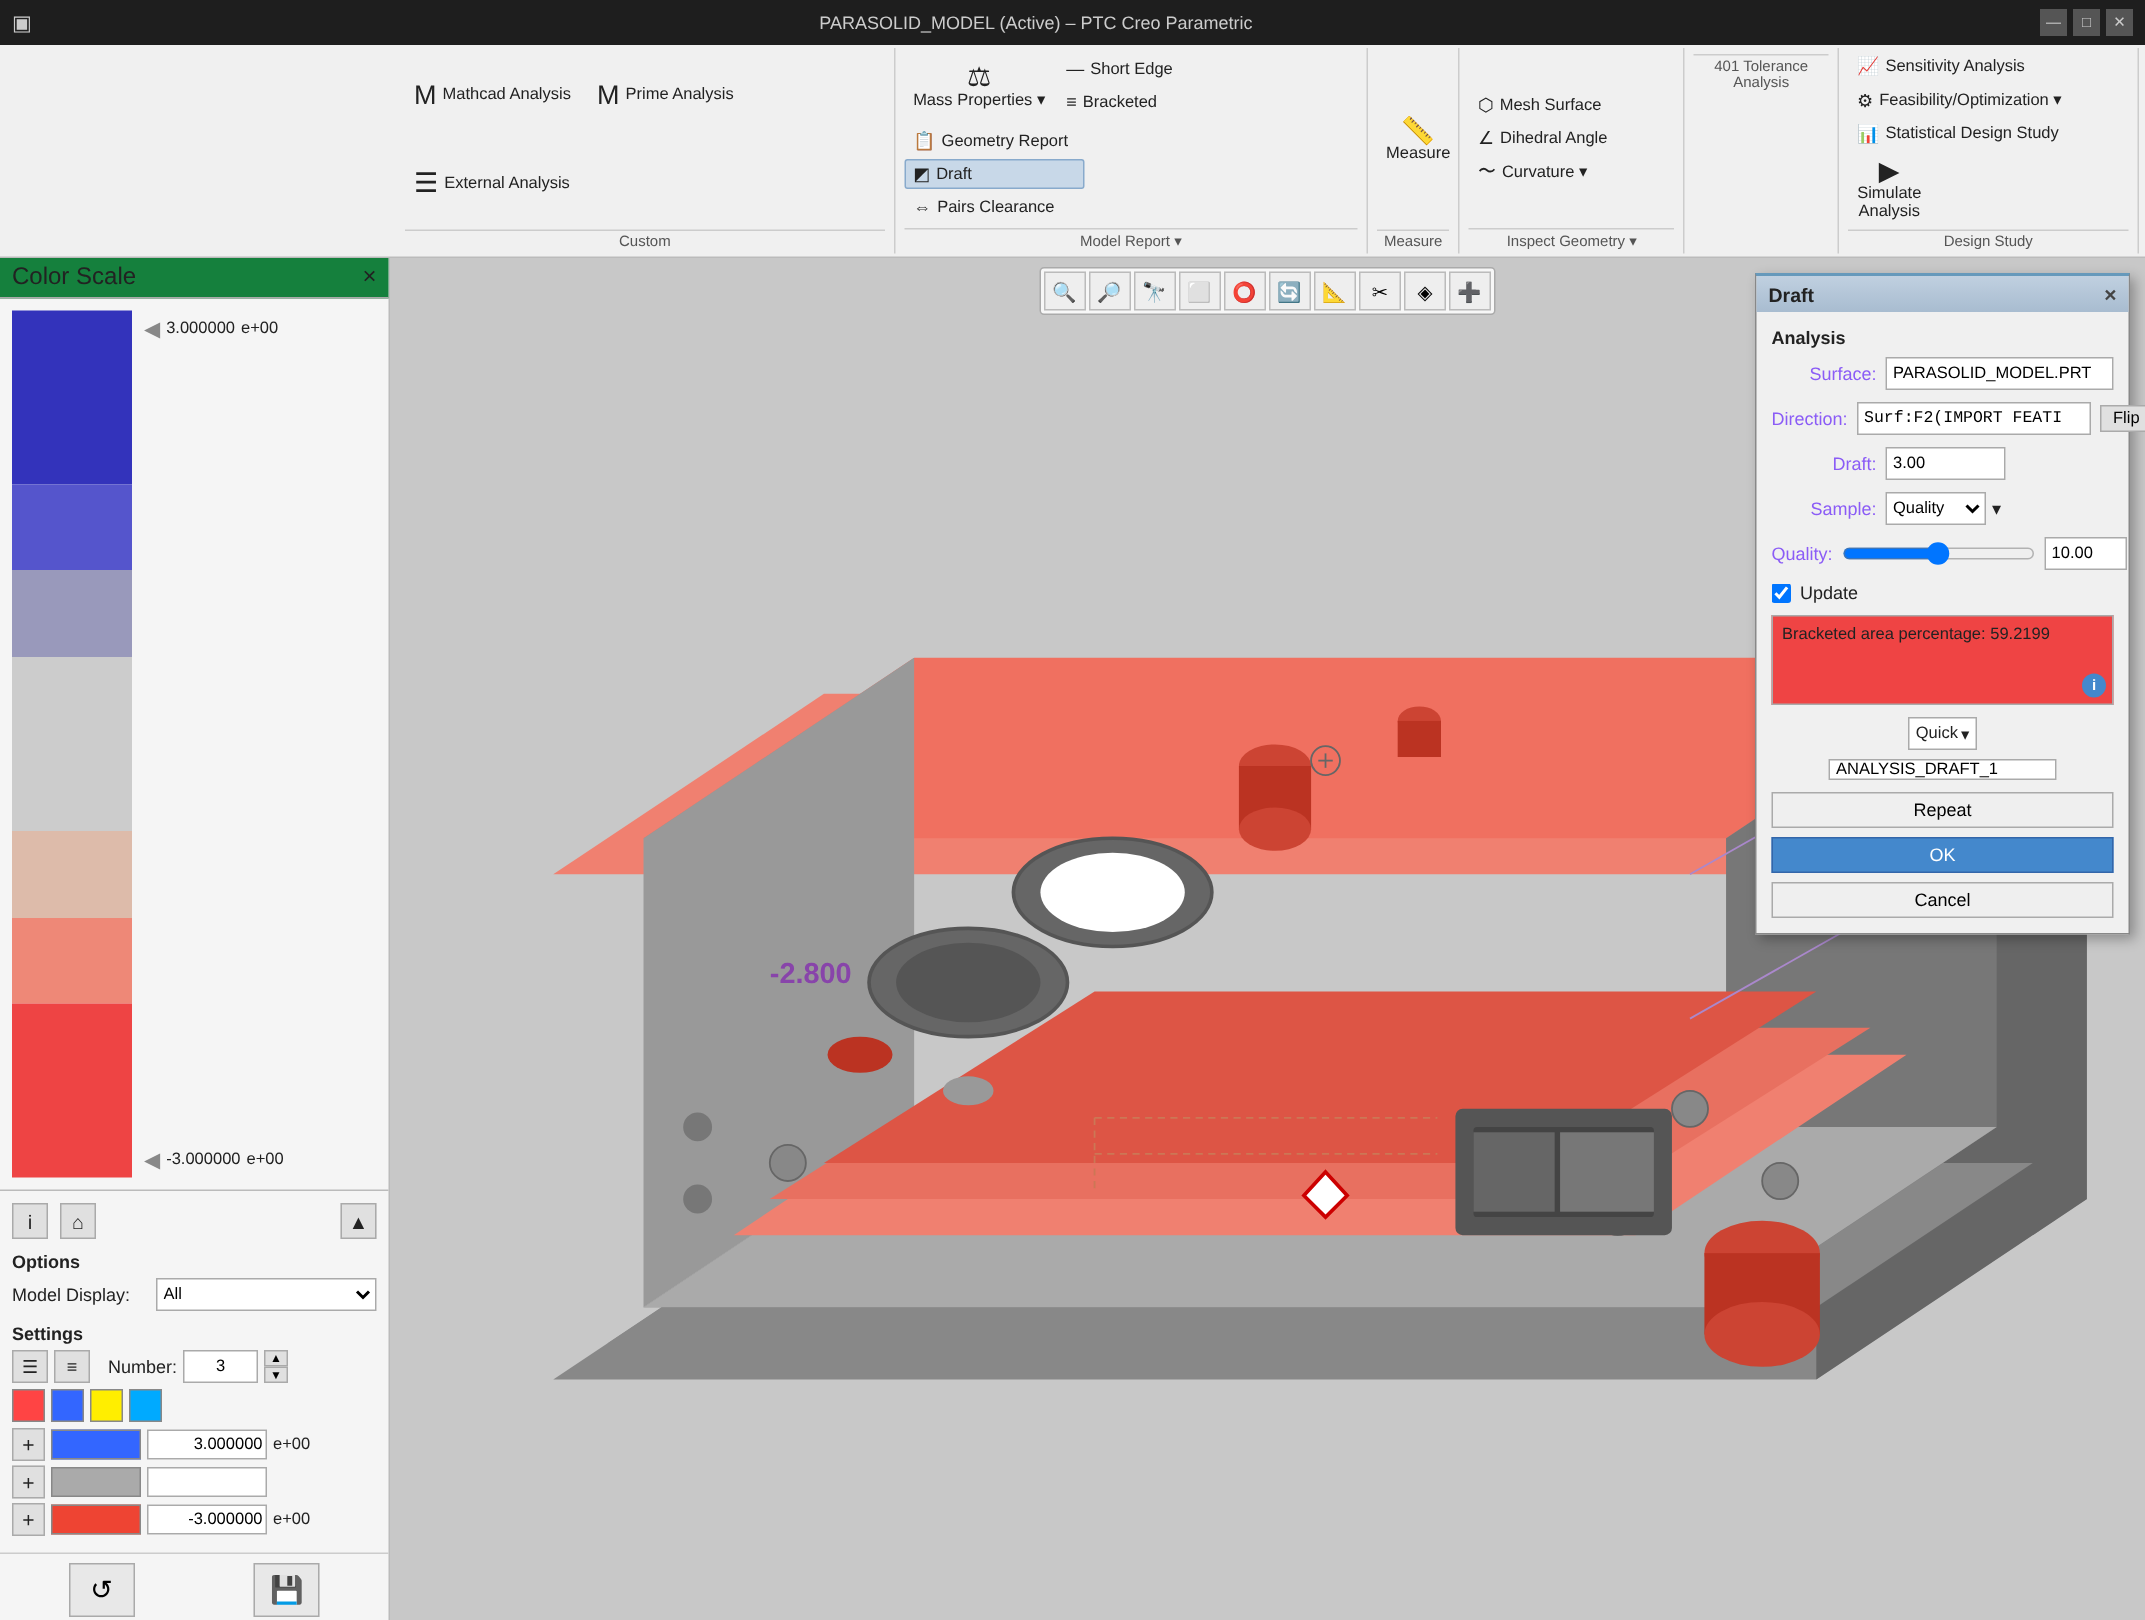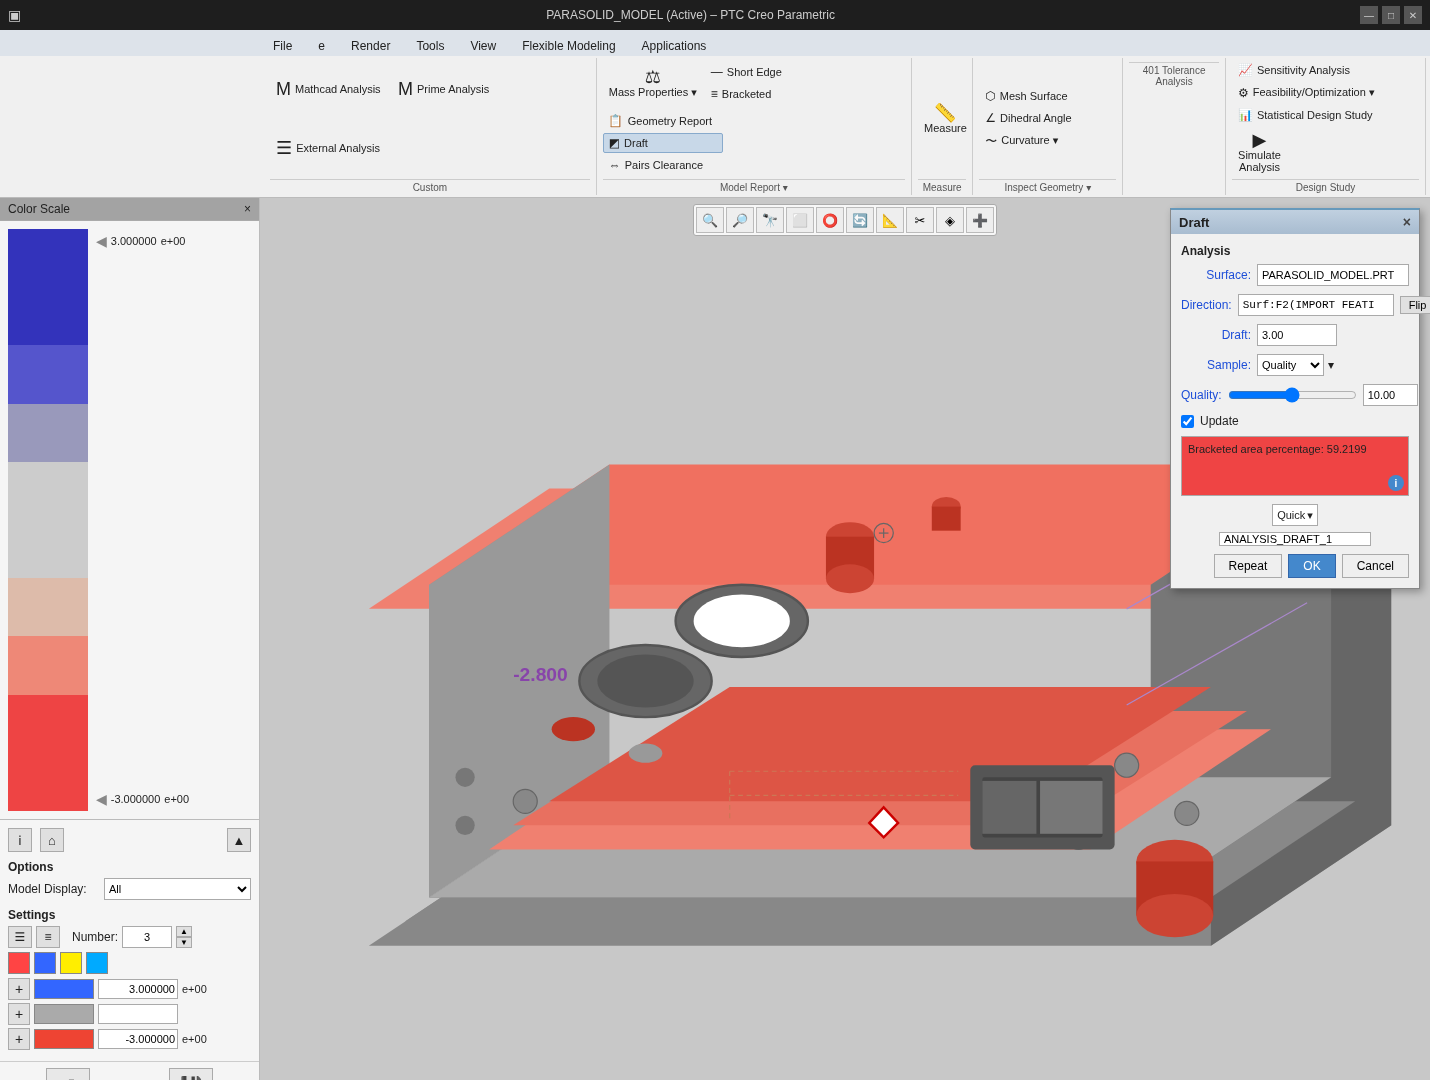--- a/index.html
+++ b/index.html
@@ -103,23 +103,23 @@
     
     #left-panel {
       width: 260px;
       background: #f5f5f5;
       border-right: 1px solid #bbb;
       display: flex;
       flex-direction: column;
     }
 
     #color-scale-header {
-      background: #a3a3a3;
+      background: #15803d;
       padding: 4px 8px;
-      font-size: 12px;
+      font-size: 16px;
       display: flex;
       justify-content: space-between;
       align-items: flex-end;
       border-bottom: 1px solid #aaa;
     }
 
     #color-scale-body {
       display: flex;
       flex: 1;
       padding: 8px;
@@ -264,21 +264,21 @@
       margin-bottom: 6px;
     }
 
     .d-row {
       display: flex;
       align-items: center;
       margin-bottom: 8px;
       font-size: 12px;
       gap: 6px;
     }
-    .d-label { width: 70px; text-align: right; color: #1d4ed8; }
+    .d-label { width: 70px; text-align: right; color: #8b5cf6; }
     .d-input {
       flex: 1;
       height: 22px;
       border: 1px solid #aaa;
       font-size: 11px;
       padding: 0 4px;
       background: white;
     }
     .d-btn {
       padding: 2px 8px;
@@ -320,21 +320,21 @@
     .d-dropdown-btn {
       display: flex; align-items: center; gap: 2px;
       border: 1px solid #aaa; background: white;
       padding: 2px 4px; height: 22px; cursor: pointer; font-size: 11px;
     }
     .d-name-input {
       flex: 1; height: 21px; border: 1px solid #aaa; font-size: 11px; padding: 0 4px;
     }
 
     .d-action-row {
-      display: flex; justify-content: flex-end; gap: 6px;
+      display: flex; justify-content: flex-end; gap: 6px; flex-direction: column;
     }
     .d-action-btn {
       padding: 4px 14px;
       font-size: 12px;
       border: 1px solid #aaa;
       cursor: pointer;
     }
     .d-action-btn.primary { background: #4488cc; color: white; border-color: #3366aa; }
 
     
@@ -349,29 +349,20 @@
   <div style="cursor:pointer; font-size:14px;">▣</div>
   <div class="title">PARASOLID_MODEL (Active) – PTC Creo Parametric</div>
   <div class="win-controls">
     <button class="win-btn">—</button>
     <button class="win-btn">□</button>
     <button class="win-btn">✕</button>
   </div>
 </div>
 
 <div id="ribbon">
-  <div id="ribbon-tabs">
-    <div class="ribbon-tab">File</div>
-    <div class="ribbon-tab">e</div>
-    <div class="ribbon-tab">Render</div>
-    <div class="ribbon-tab">Tools</div>
-    <div class="ribbon-tab">View</div>
-    <div class="ribbon-tab">Flexible Modeling</div>
-    <div class="ribbon-tab">Applications</div>
-  </div>
   <div id="ribbon-content">
 
     <div class="ribbon-group" style="min-width:130px;">
       <div class="ribbon-buttons">
         <div class="ribbon-btn small">
           <span class="btn-icon">M</span>
           <span>Mathcad Analysis</span>
         </div>
         <div class="ribbon-btn small">
           <span class="btn-icon">M</span>

